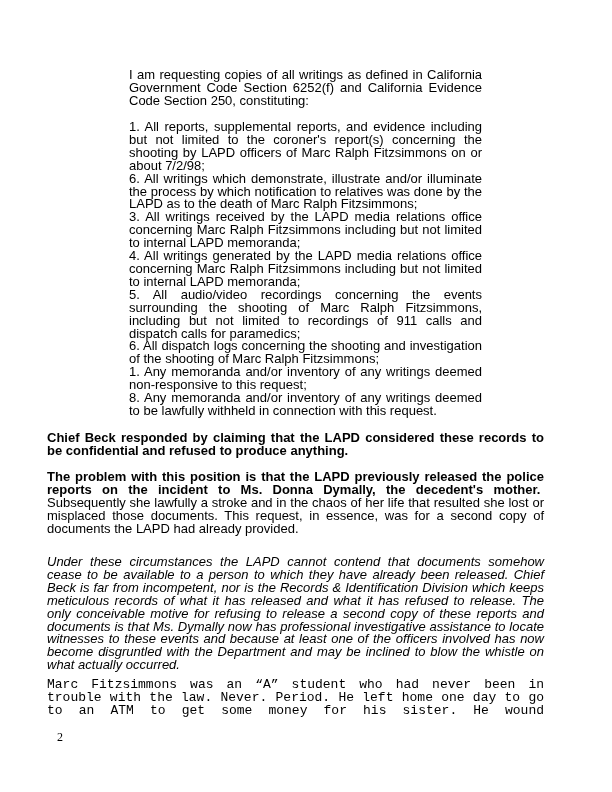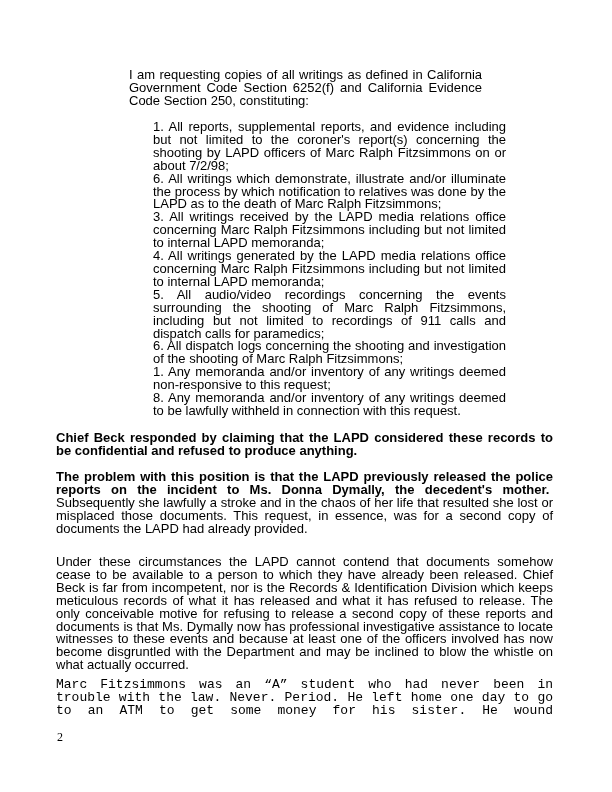--- a/index.html
+++ b/index.html
@@ -1,26 +1,26 @@
 <!DOCTYPE html>
 <html><head>
 <meta charset="utf-8">
 <style>
   html, body { margin: 0; padding: 0; background: #ffffff; }
   body { width: 612px; height: 792px; position: relative; overflow: hidden;
          font-family: "Liberation Sans", sans-serif; color: #000; }
   .page { position: absolute; left: 0; top: 0; width: 612px; height: 792px; background: #fff; }
   .block { position: absolute; font-size: 13px; line-height: 12.9px; text-align: justify; }
   .intro { left: 129px; top: 69px; width: 353px; }
-  .list { left: 129px; top: 121px; width: 353px; margin-left: 24px; }
+  .list { left: 129px; top: 121px; width: 353px; }
   .list p { margin: 0; }
-  .body { left: 56px; width: 497px; }
+  .body { left: 47px; width: 497px; }
   .p1 { top: 432px; }
   .p2 { top: 471px; }
-  .p3 { top: 556px; }
+  .p3 { top: 556px; font-style: italic; }
   .p4 { top: 679px; font-family: Liberation Mono, monospace; }
   b { font-weight: bold; }
   .pagenum { position: absolute; left: 57px; top: 730px; font-family: "Liberation Serif", serif; font-size: 12px; }
   .lastline { text-align-last: justify; }
 </style>
 </head>
 <body>
 
 <div class="page">
 

